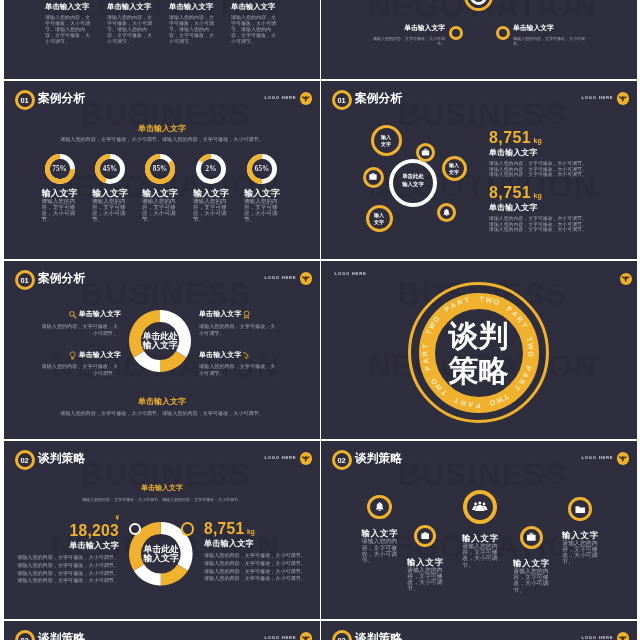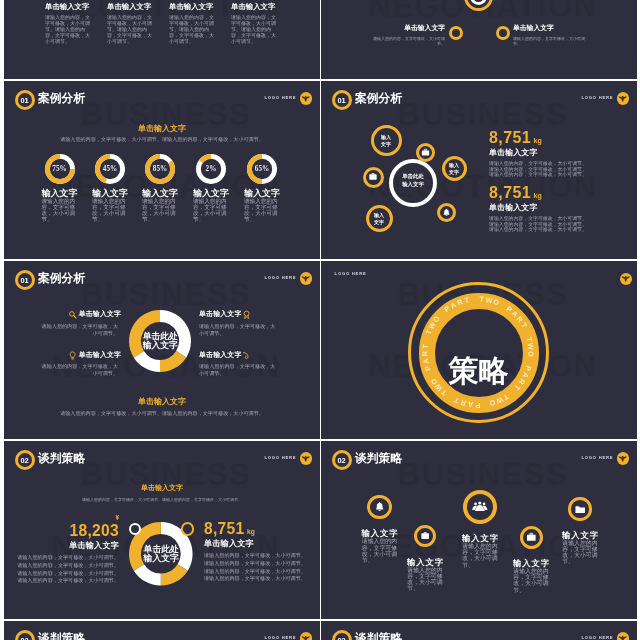--- a/index.html
+++ b/index.html
@@ -359,21 +359,21 @@
         <span style="position:absolute;left:50%;top:50%;width:0;height:0;transform:rotate(328.00deg) translateY(52.5px) rotate(180deg);">
           <span style="position:absolute;left:-4.46px;top:-3.74px;display:block;width:8.93px;text-align:center;font-size:7.2px;font-weight:700;color:#fce9bf;line-height:1;">T</span>
         </span>
         <span style="position:absolute;left:50%;top:50%;width:0;height:0;transform:rotate(336.00deg) translateY(52.5px) rotate(180deg);">
           <span style="position:absolute;left:-4.46px;top:-3.74px;display:block;width:8.93px;text-align:center;font-size:7.2px;font-weight:700;color:#fce9bf;line-height:1;">W</span>
         </span>
         <span style="position:absolute;left:50%;top:50%;width:0;height:0;transform:rotate(344.00deg) translateY(52.5px) rotate(180deg);">
           <span style="position:absolute;left:-4.46px;top:-3.74px;display:block;width:8.93px;text-align:center;font-size:7.2px;font-weight:700;color:#fce9bf;line-height:1;">O</span>
         </span>
       </div>
-      <div style="position:absolute;left:113.5px;top:58.0px;width:88px;text-align:center;color:#fff;font-weight:700;font-size:30px;line-height:34.5px;letter-spacing:0;"><br><span>策略</span></div>
+      <div style="position:absolute;left:113.5px;top:58.0px;width:88px;text-align:center;color:#fff;font-weight:700;font-size:30px;line-height:34.5px;letter-spacing:0;"><span>谈判</span><br><span>策略</span></div>
       <div style="position:absolute;left:13.6px;top:10.6px;color:#d8d8e2;font-size:4.2px;font-weight:700;letter-spacing:0.75px;line-height:1;">LOGO HERE</div>
       <div class="mark" style="position:absolute;right:5px;top:11.5px;width:12px;height:12px;border-radius:50%;background:#eeb12e;display:flex;align-items:center;justify-content:center;">
         <svg viewBox="0 0 24 24" width="9.4" height="9.4">
           <path d="M1.6 6.2 C5 6.0 8.4 6.6 10.2 8.2 L10.2 5.4 L13.8 5.4 L13.8 8.2 C15.6 6.6 19 6.0 22.4 6.2 C21.2 9.6 18.4 11.6 15.2 12.2 C14.8 15.4 13.6 18.2 12 20.4 C10.4 18.2 9.2 15.4 8.8 12.2 C5.6 11.6 2.8 9.6 1.6 6.2 Z" fill="#4a3208"></path>
         </svg>
       </div>
     </div>
     <div class="slide" style="left:4px;top:441px;">
       <div class="wm">
         <b class="l1">BUSINESS</b>

